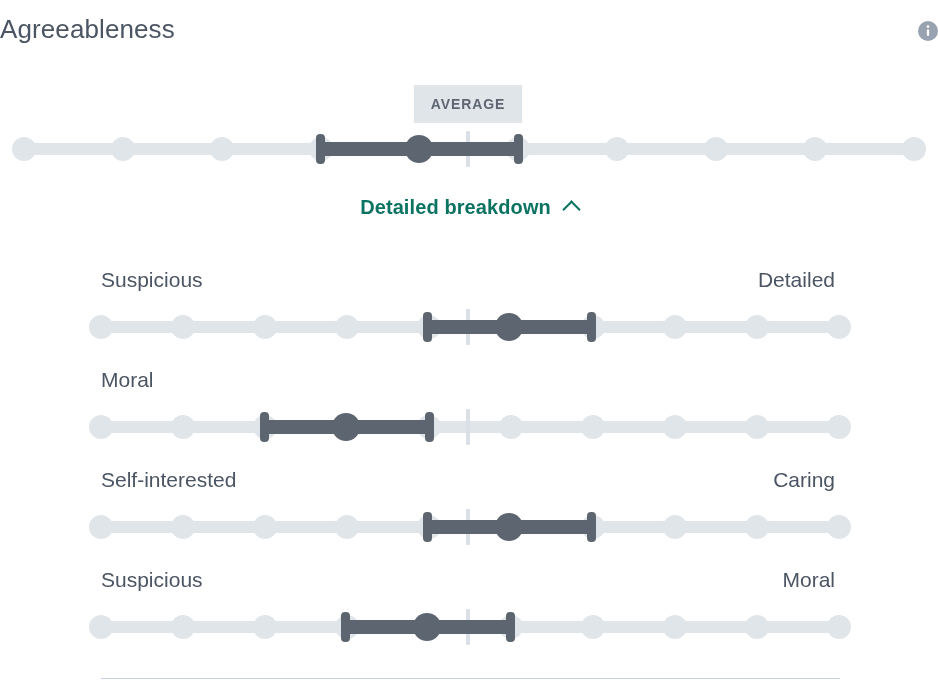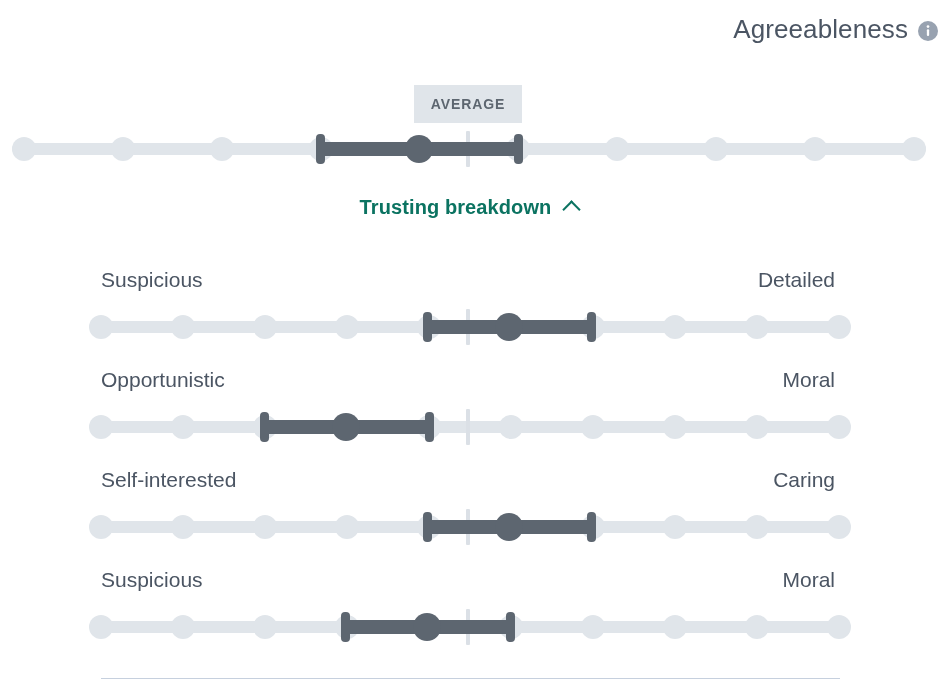--- a/index.html
+++ b/index.html
@@ -18,21 +18,21 @@
     background: #ffffff;
   }
 
   
   .trait-header {
     position: absolute;
     top: 12px; left: 0;
     width: 938px;
     display: flex;
     align-items: center;
-    justify-content: flex-end;
+    justify-content: space-between;
     gap: 10px;
   }
   .trait-title {
     font-size: 26px;
     color: #4b5563;
     font-weight: 400;
     letter-spacing: 0.1px;
     line-height: 34px;
   }
   .info-icon {
@@ -229,21 +229,21 @@
       <div class="tick" style="left: 815px;"></div>
       <div class="tick" style="left: 914px;"></div>
       <div class="midline" style="left: 468px;"></div>
       <div class="range" style="left: 320px; width: 199px;"></div>
       <div class="cap left" style="left: 320px;"></div>
       <div class="cap right" style="left: 519px;"></div>
       <div class="knob" style="left: 419px;"></div>
     </div>
 
   <div class="breakdown-toggle">
-    <span class="breakdown-label">Trusting breakdown</span>
+    <span class="breakdown-label">Detailed breakdown</span>
     <span class="chevron-up"></span>
   </div>
 
   <div id="facets-host">
       <div class="facet" style="top: 266px;">
         <div class="facet-labels">
           <span class="facet-label left">Suspicious</span>
           <span class="facet-label right">Detailed</span>
         </div>
         <div class="slider">
@@ -260,21 +260,20 @@
           <div class="tick" style="left: 750px;"></div>
           <div class="midline" style="left: 379px;"></div>
           <div class="range" style="left: 338px; width: 165px;"></div>
           <div class="cap left" style="left: 338px;"></div>
           <div class="cap right" style="left: 503px;"></div>
           <div class="knob" style="left: 420px;"></div>
         </div>
       </div>
       <div class="facet" style="top: 366px;">
         <div class="facet-labels">
-          <span class="facet-label left">Opportunistic</span>
           <span class="facet-label right">Moral</span>
         </div>
         <div class="slider">
           <div class="track"></div>
           <div class="tick" style="left: 12px;"></div>
           <div class="tick" style="left: 94px;"></div>
           <div class="tick" style="left: 176px;"></div>
           <div class="tick" style="left: 258px;"></div>
           <div class="tick" style="left: 340px;"></div>
           <div class="tick" style="left: 422px;"></div>

